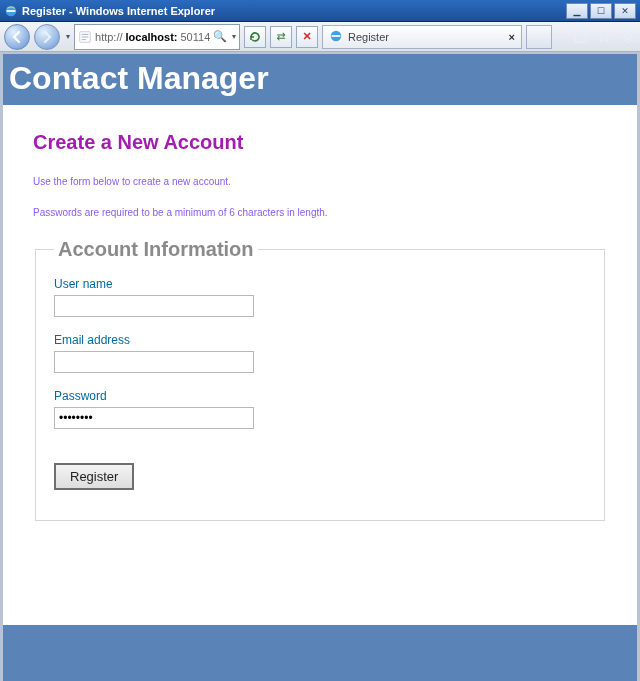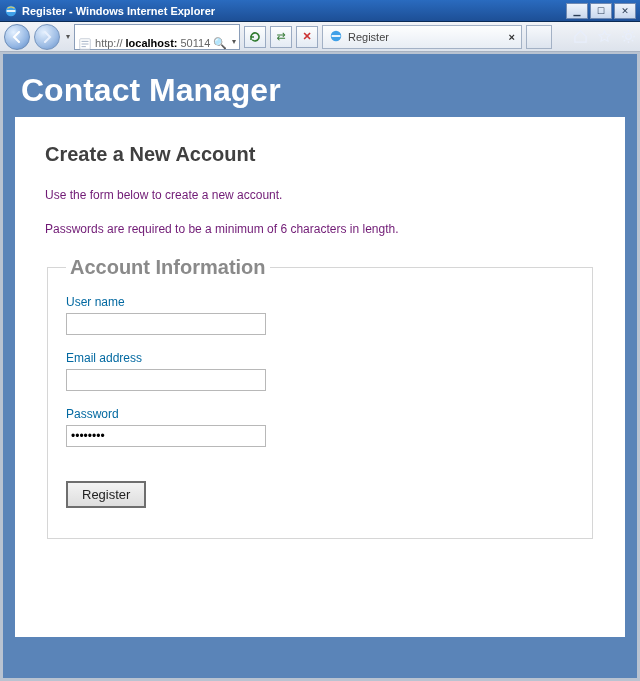--- a/index.html
+++ b/index.html
@@ -55,21 +55,21 @@
     border:1px solid #6c8db8;
     display:flex;align-items:center;justify-content:center;
     color:#fff;font-size:12px;
   }
   .nav-btn.fwd { opacity:0.9; }
   .addr-wrap {
     flex:0 0 160px;
     height:22px;
     background:#fff;
     border:1px solid #8a9db8;
-    display:flex;align-items:flex-start;
+    display:flex;align-items:center;
     padding:12px 3px;
     font-size:11px;
     gap:3px;
   }
   .mini-btn {
     width:22px;height:22px;
     background:linear-gradient(#fdfefe,#e4ebf4);
     border:1px solid #9aaac2;
     display:flex;align-items:center;justify-content:center;
     font-size:11px;color:#2b4a1a;
@@ -91,21 +91,20 @@
   }
   .right-icons { margin-left:auto; display:flex; gap:8px; color:#d6def0;}
   .ico { width:16px;height:16px;display:inline-flex;align-items:center;justify-content:center;font-size:13px;}
   
   .viewport {
     position:absolute;
     top:52px;left:0;right:0;bottom:0;
     border:3px solid #b9c3d1;
     border-top:2px solid #b9c3d1;
     background:#5a84b8;
-    padding:12px;
   }
   .page {
     background:#5a84b8;
     height:100%;
     position:relative;
   }
   h1.brand {
     color:#fff;
     font-family: Verdana, sans-serif;
     font-weight:bold;
@@ -116,25 +115,25 @@
   .card {
     background:#fff;
     padding:26px 30px 60px 30px;
     min-height:520px;
   }
   h2.heading {
     font-family: Verdana, sans-serif;
     font-weight:bold;
     font-size:20px;
     margin:0 0 22px 0;
-    color:#404040;
+    color:#a21caf;
   }
   p.help {
-    font-size:12px;
-    color:#701a75;
+    font-size:10px;
+    color:#8b5cf6;
     margin:0 0 20px 0;
   }
   fieldset {
     border:1px solid #d6d6d6;
     padding:16px 18px 30px 18px;
     margin-top:6px;
   }
   legend {
     font-family: Verdana, sans-serif;
     font-size:20px;

